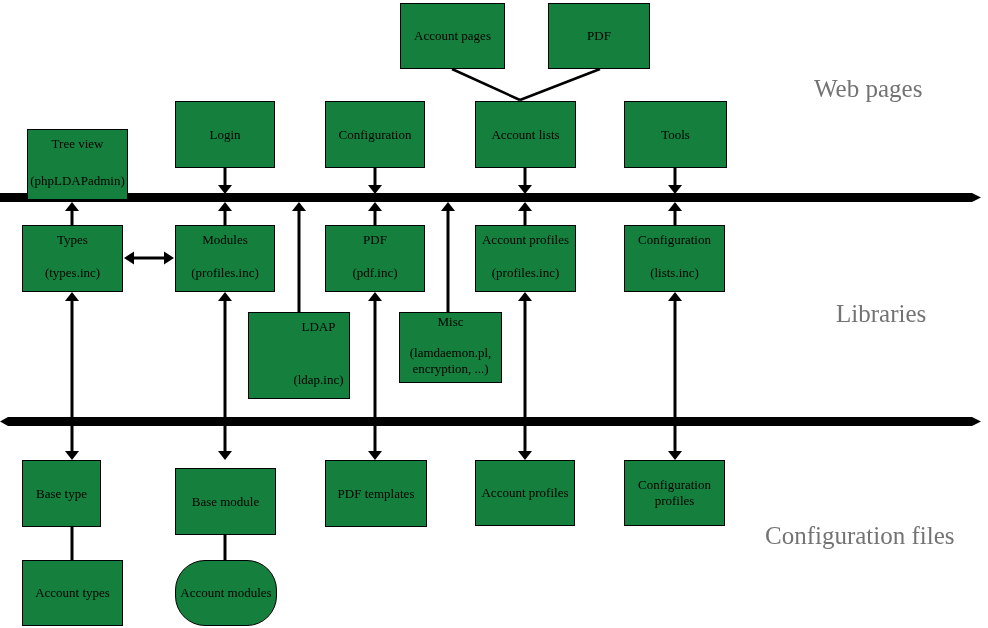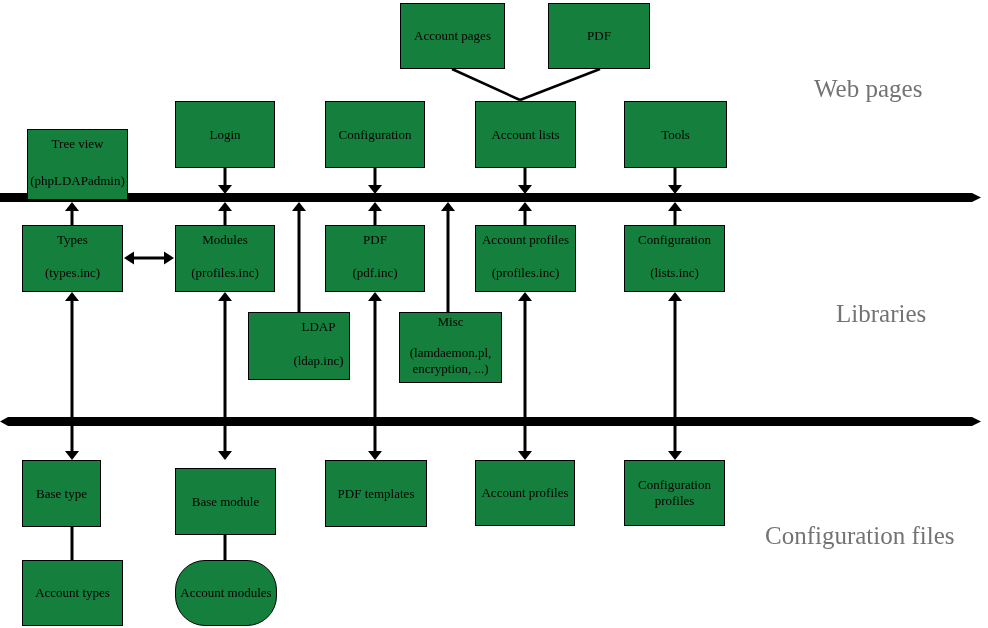--- a/index.html
+++ b/index.html
@@ -168,21 +168,21 @@
       <div class="node spread" style="left: 475px; top: 225px; width: 101px; height: 67px;">
         <div>Account profiles</div>
         <div class="spacer"></div>
         <div>(profiles.inc)</div>
       </div>
       <div class="node spread" style="left: 624px; top: 225px; width: 101px; height: 67px;">
         <div>Configuration</div>
         <div class="spacer"></div>
         <div>(lists.inc)</div>
       </div>
-      <div class="node spread" style="left: 248px; top: 312px; width: 102px; height: 68px; padding-left: 40px;">
+      <div class="node spread" style="left: 248px; top: 312px; width: 102px; height: 87px; padding-left: 40px;">
         <div>LDAP</div>
         <div class="spacer"></div>
         <div>(ldap.inc)</div>
       </div>
       <div class="node spread" style="left: 399px; top: 312px; width: 103px; height: 71px; padding: 1px 1px 5px;">
         <div>Misc</div>
         <div class="spacer"></div>
         <div>(lamdaemon.pl,</div>
         <div>encryption, ...)</div>
       </div>

